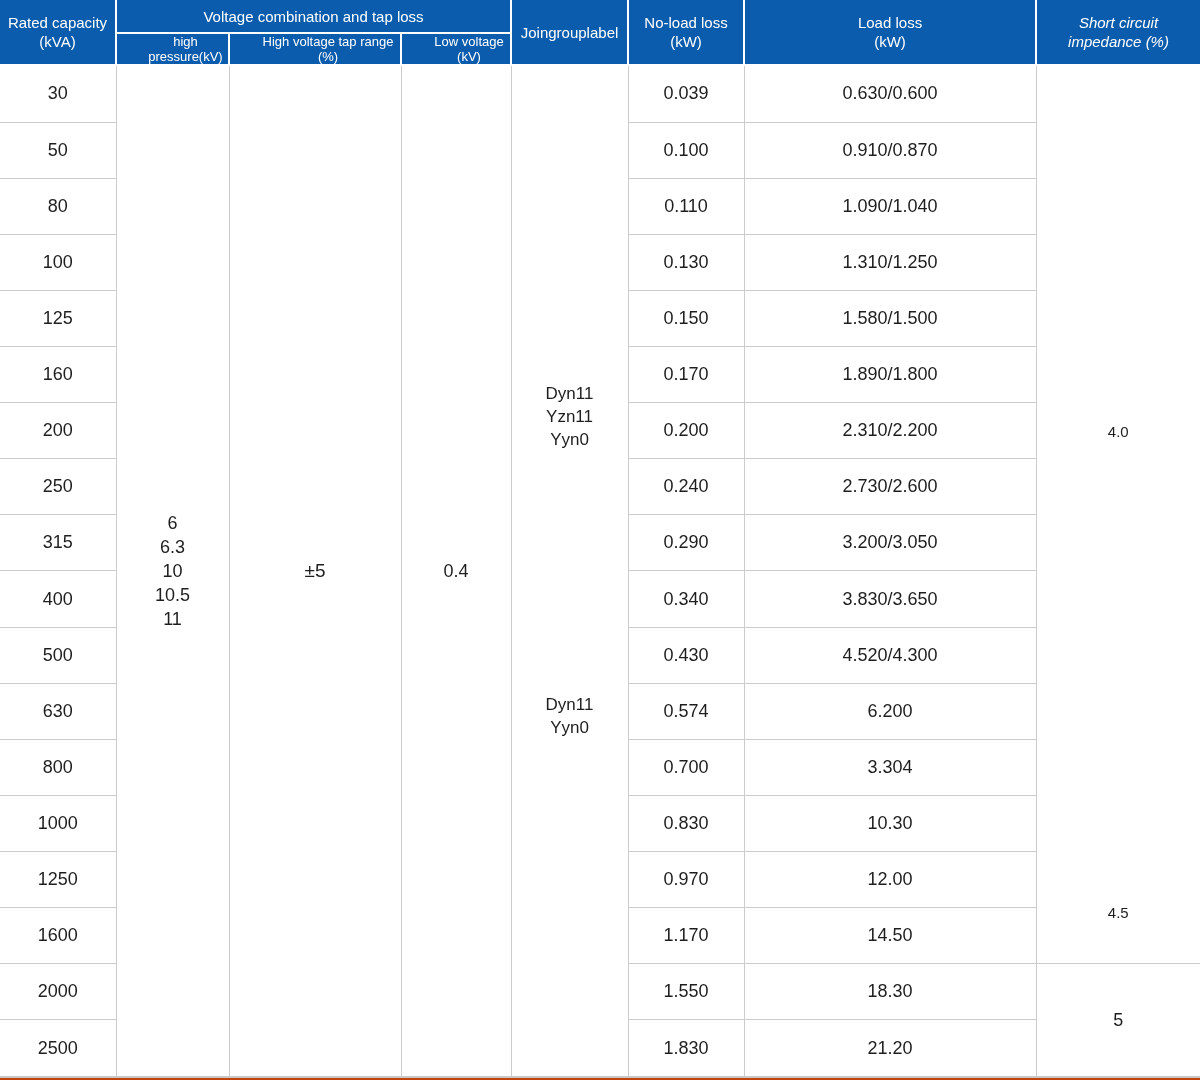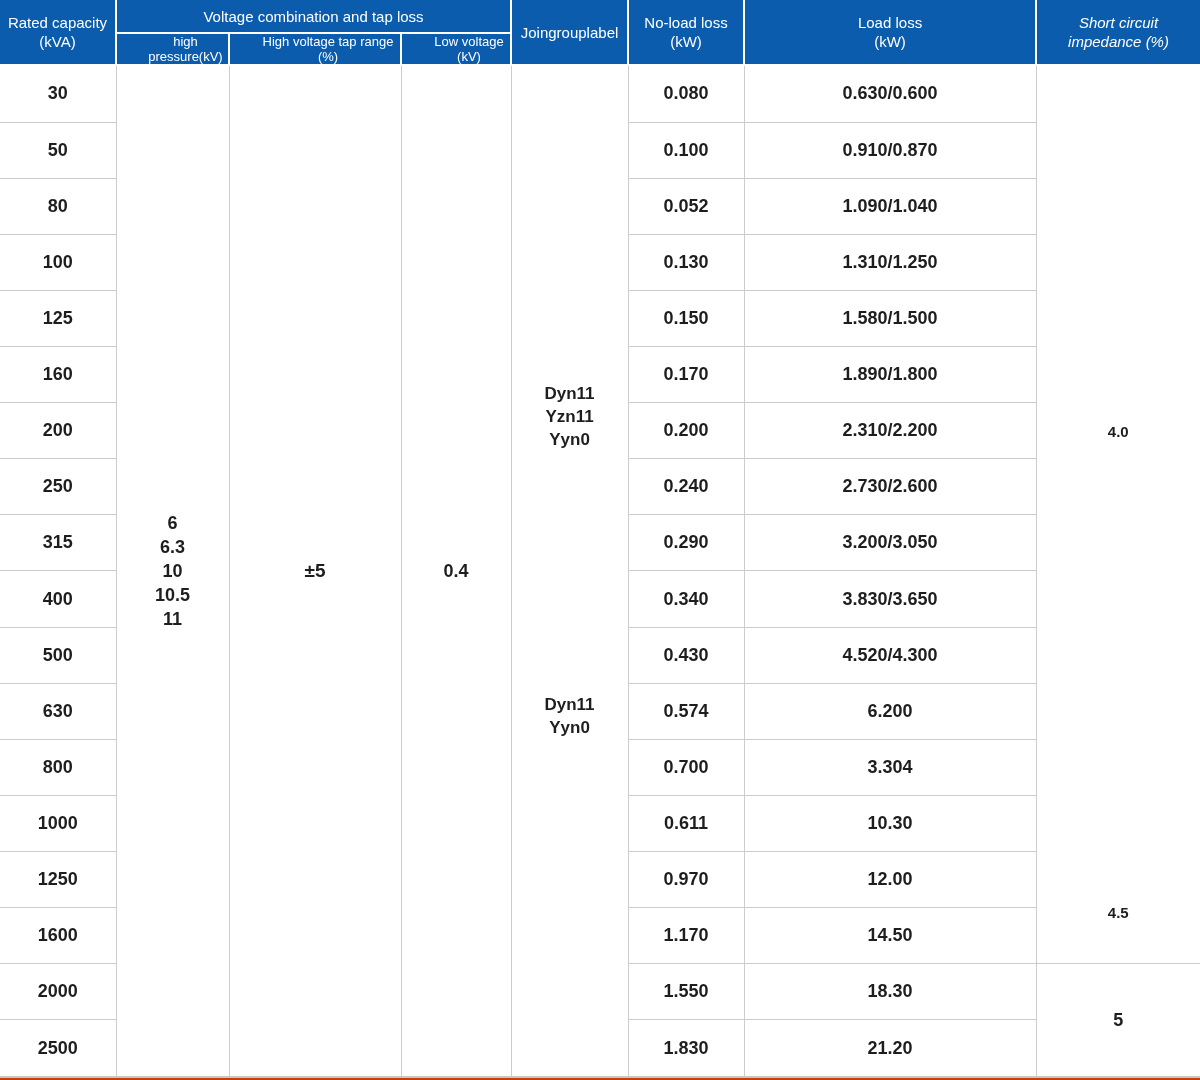--- a/index.html
+++ b/index.html
@@ -21,21 +21,21 @@
   tr.h1 { height: 33px; }
   tr.h2 { height: 29px; }
   tr.h1 th { border-top: 0; }
   th.edge-l { border-left: 0; }
   th.edge-r { border-right: 0; font-style: italic; }
   .th-main { font-size: 15px; line-height: 19px; }
   .th-sub  { font-size: 13px; line-height: 15px; padding-left: 28px; }
   
   td {
     padding: 0; text-align: center; vertical-align: middle;
-    font-size: 18px; color: #1e1e1e; background: #ffffff; font-weight: bold;
+    font-size: 18px; color: #1e1e1e; background: #ffffff;
   }
   .bR { border-right: 1px solid #cccccc; }
   .bB { border-bottom: 1px solid #cccccc; }
   .bT { border-top: 1px solid #cccccc; }
   .pre { white-space: pre-line; }
   td.hp-cell  { line-height: 24px; }
   td.tap-cell { font-size: 19px; }
   td.join-cell { position: relative; }
   td.imp-cell  { position: relative; }
   .float-label {
@@ -93,35 +93,35 @@
 11</td>
         <td rowspan="18" class="bR tap-cell">±5</td>
         <td rowspan="18" class="bR">0.4</td>
         <td rowspan="18" class="bR join-cell">
           <div class="float-label join-label join-top">Dyn11
 Yzn11
 Yyn0</div>
           <div class="float-label join-label join-bottom">Dyn11
 Yyn0</div>
         </td>
-        <td class="bR bB">0.080</td>
+        <td class="bR bB">0.039</td>
         <td class="bR bB">0.630/0.600</td>
         <td rowspan="16" class="imp-cell">
           <div class="float-label imp-label imp-40">4.0</div>
           <div class="float-label imp-label imp-45">4.5</div>
         </td>
       </tr>
       <tr>
         <td class="bR bB">50</td>
         <td class="bR bB">0.100</td>
         <td class="bR bB">0.910/0.870</td>
       </tr>
       <tr>
         <td class="bR bB">80</td>
-        <td class="bR bB">0.052</td>
+        <td class="bR bB">0.110</td>
         <td class="bR bB">1.090/1.040</td>
       </tr>
       <tr>
         <td class="bR bB">100</td>
         <td class="bR bB">0.130</td>
         <td class="bR bB">1.310/1.250</td>
       </tr>
       <tr>
         <td class="bR bB">125</td>
         <td class="bR bB">0.150</td>
@@ -162,21 +162,21 @@
         <td class="bR bB">0.574</td>
         <td class="bR bB">6.200</td>
       </tr>
       <tr>
         <td class="bR bB">800</td>
         <td class="bR bB">0.700</td>
         <td class="bR bB">3.304</td>
       </tr>
       <tr>
         <td class="bR bB">1000</td>
-        <td class="bR bB">0.611</td>
+        <td class="bR bB">0.830</td>
         <td class="bR bB">10.30</td>
       </tr>
       <tr>
         <td class="bR bB">1250</td>
         <td class="bR bB">0.970</td>
         <td class="bR bB">12.00</td>
       </tr>
       <tr>
         <td class="bR bB">1600</td>
         <td class="bR bB">1.170</td>

